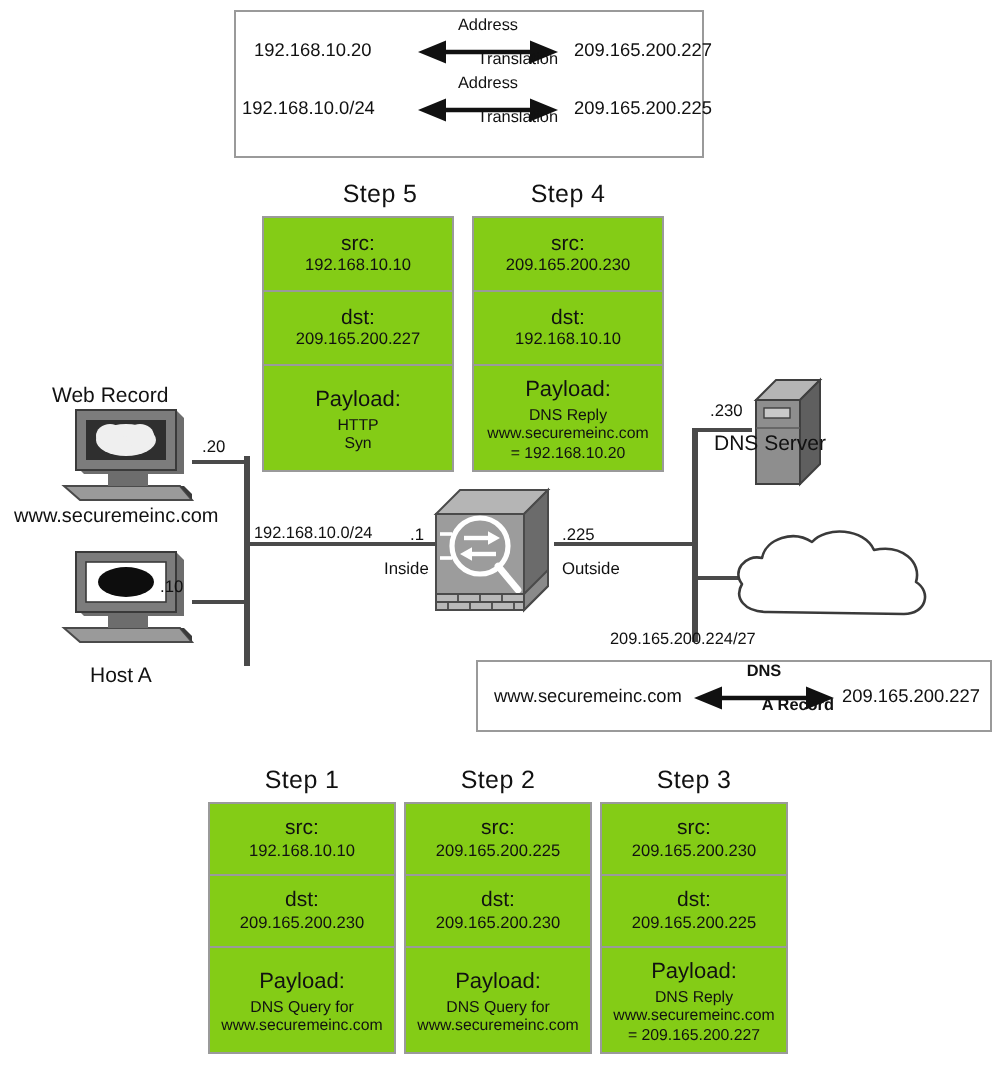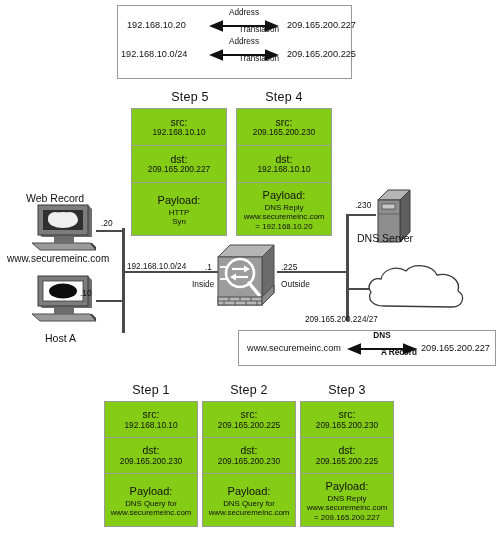--- a/index.html
+++ b/index.html
@@ -205,21 +205,21 @@
 <div class="abs" style="left:374px;top:188px;">
   <svg width="42" height="58" viewBox="0 0 42 58">
     <polygon points="4,12 14,2 36,2 26,12" fill="#b5b5b5" stroke="#3f3f3f" stroke-width="1"></polygon>
     <polygon points="26,12 36,2 36,44 26,54" fill="#5f5f5f" stroke="#3f3f3f" stroke-width="1"></polygon>
     <rect x="4" y="12" width="22" height="42" fill="#8e8e8e" stroke="#3f3f3f" stroke-width="1"></rect>
     <rect x="8" y="16" width="13" height="5" fill="#c9c9c9" stroke="#3f3f3f" stroke-width="0.7"></rect>
     <line x1="4" y1="26" x2="26" y2="26" stroke="#5a5a5a" stroke-width="0.8"></line>
   </svg>
 </div>
 <div class="iflabel" style="left:355px;top:200px;">.230</div>
-<div class="devlabel" style="left:357px;top:232px;">DNS Server</div>
+<div class="devlabel" style="left:357px;top:216px;">DNS Server</div>
 
 <div class="abs" style="left:362px;top:262px;">
   <svg width="110" height="58" viewBox="0 0 110 58">
     <path d="M22,44 C10,44 5,37 9,30 C4,24 10,15 19,17 C21,7 35,3 44,9
              C51,1 70,2 75,13 C89,10 99,19 96,29 C104,34 101,45 90,45 Z" fill="#ffffff" stroke="#3a3a3a" stroke-width="1.3" stroke-linejoin="round"></path>
   </svg>
 </div>
 <div class="netlabel" style="left:305px;top:315px;">209.165.200.224/27</div>
 
 <div class="box" style="left:238px;top:330px;width:258px;height:36px;"></div>

